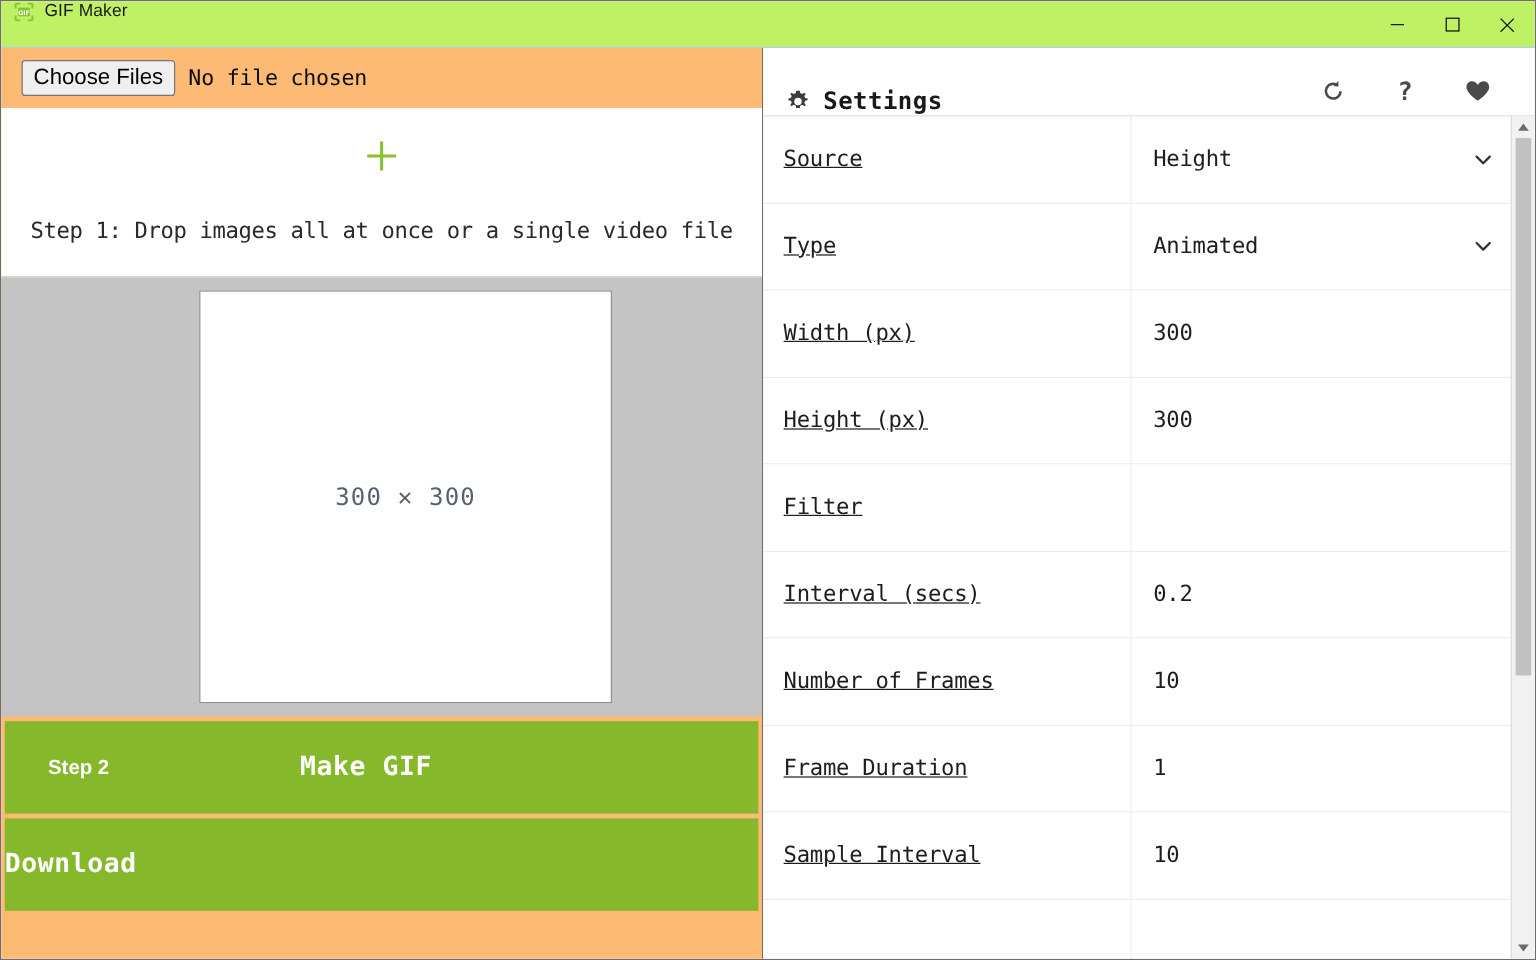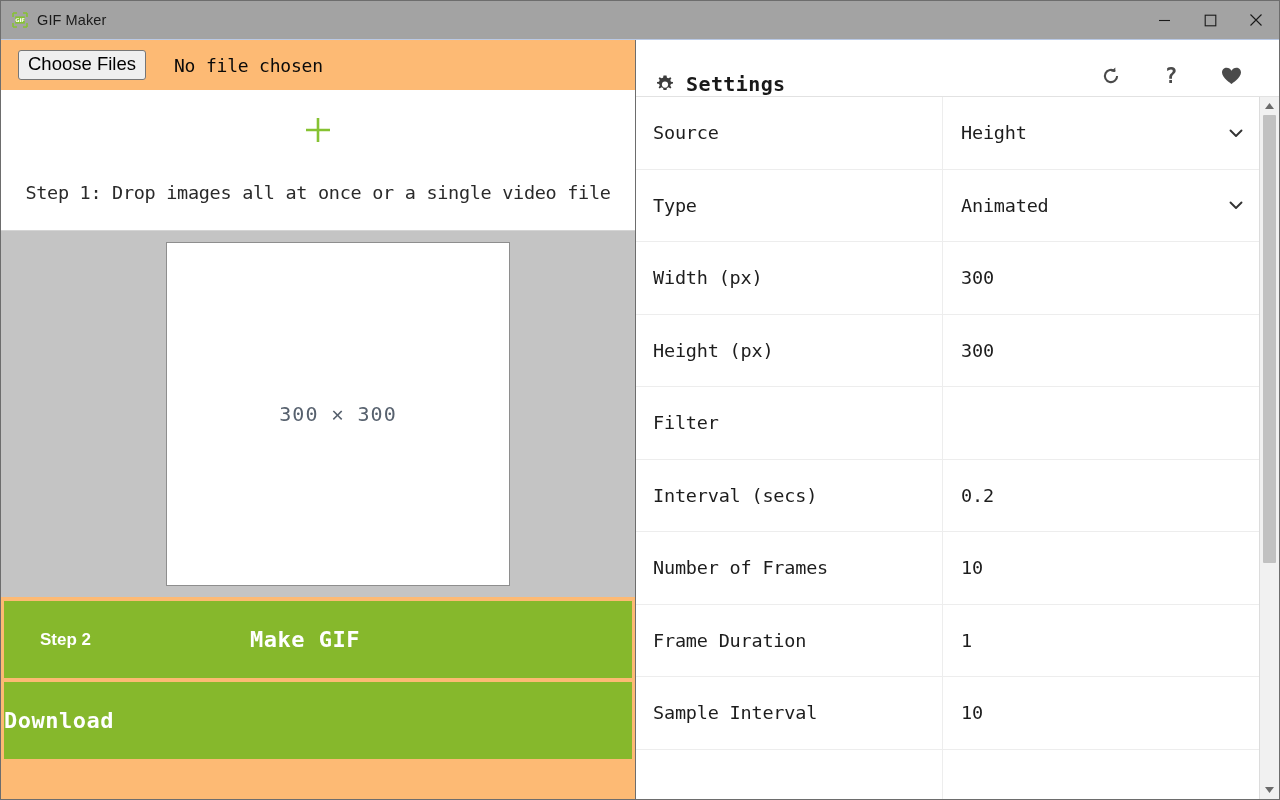--- a/index.html
+++ b/index.html
@@ -23,23 +23,23 @@
     background: #ffffff;
     display: flex;
     flex-direction: column;
     overflow: hidden;
   }
 
   
   .titlebar {
     height: 39px;
     flex: 0 0 39px;
-    background: #a3a3a3;
-    display: flex;
-    align-items: center;
+    background: #bef264;
+    display: flex;
+    align-items: flex-start;
     padding-left: 10px;
     box-sizing: border-box;
     border-bottom: 1px solid #b9c9e6;
   }
   .title-icon {
     width: 18px;
     height: 18px;
     margin-right: 8px;
     flex: 0 0 18px;
     position: relative;
@@ -103,21 +103,21 @@
     border: 1px solid #767676;
     border-radius: 3px;
     padding: 2px 9px 4px 9px;
     line-height: 1.15;
     cursor: default;
   }
   .no-file-text {
     font-family: "DejaVu Sans Mono", monospace;
     font-size: 18px;
     color: #0a0a0a;
-    margin-left: 28px;
+    margin-left: 11px;
     letter-spacing: -0.2px;
   }
 
   .dropzone {
     height: 141px;
     flex: 0 0 141px;
     display: flex;
     flex-direction: column;
     align-items: center;
     justify-content: flex-start;
@@ -275,20 +275,21 @@
     padding-left: 17px;
     box-sizing: border-box;
     font-family: "DejaVu Sans Mono", monospace;
     font-size: 18.5px;
     color: #1d1d1d;
     letter-spacing: -0.2px;
     border-right: 1px solid #ededed;
     height: 100%;
     display: flex;
     align-items: center;
+    text-decoration: underline;
   }
   .setting-val {
     flex: 1 1 auto;
     padding-left: 18px;
     padding-right: 14px;
     box-sizing: border-box;
     font-family: "DejaVu Sans Mono", monospace;
     font-size: 18.5px;
     color: #1d1d1d;
     letter-spacing: -0.2px;

